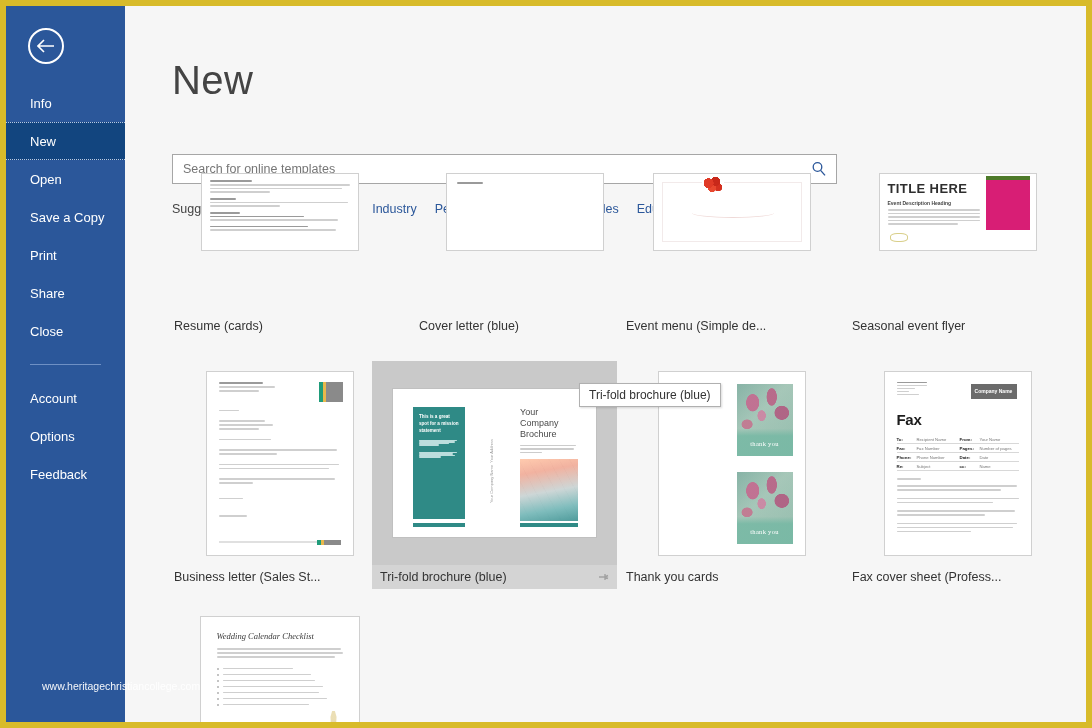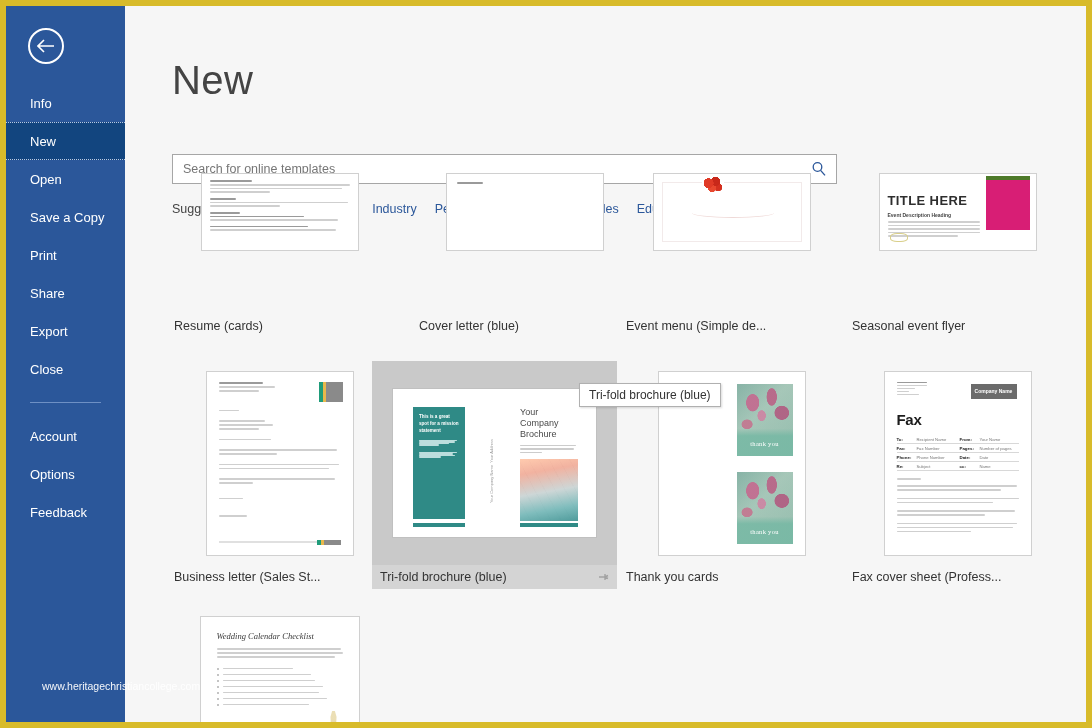--- a/index.html
+++ b/index.html
@@ -172,21 +172,21 @@
     position: absolute; left: 38px; top: 34px;
     width: 82px; height: 10px;
     border-bottom: 1px solid #efd9d7;
     border-radius: 0 0 60% 60%;
   }
   .eventmenu-doc .inner-border {
     position: absolute; left: 8px; top: 8px; right: 8px; bottom: 8px;
     border: 1px solid #f2eaea;
   }
 
-  .flyer-doc { width: 158px; height: 78px; position: relative; padding: 14px 8px; }
+  .flyer-doc { width: 158px; height: 78px; position: relative; padding: 2px 8px; }
   .flyer-doc .title-here {
     font-size: 13px; font-weight: bold; color: #2e2e2e;
     letter-spacing: .4px; margin-top: 5px;
   }
   .flyer-doc .sub { font-size: 5px; font-weight: bold; color: #444; margin: 4px 0 3px; }
   .flyer-doc .body .ln { margin-bottom: 2px; width: 92px; }
   .flyer-doc .badge {
     position: absolute; right: 6px; top: 6px;
     width: 44px; height: 50px; background: #d81e75;
   }
@@ -356,23 +356,20 @@
         <span>Open</span>
       </div>
       <div class="nav-item">
         <span>Save a Copy</span>
       </div>
       <div class="nav-item">
         <span>Print</span>
       </div>
       <div class="nav-item">
         <span>Share</span>
-      </div>
-      <div class="nav-item">
-        <span>Export</span>
       </div>
       <div class="nav-item">
         <span>Close</span>
       </div>
 
       <div class="nav-sep"></div>
 
       <div class="nav-item">
         <span>Account</span>
       </div>

